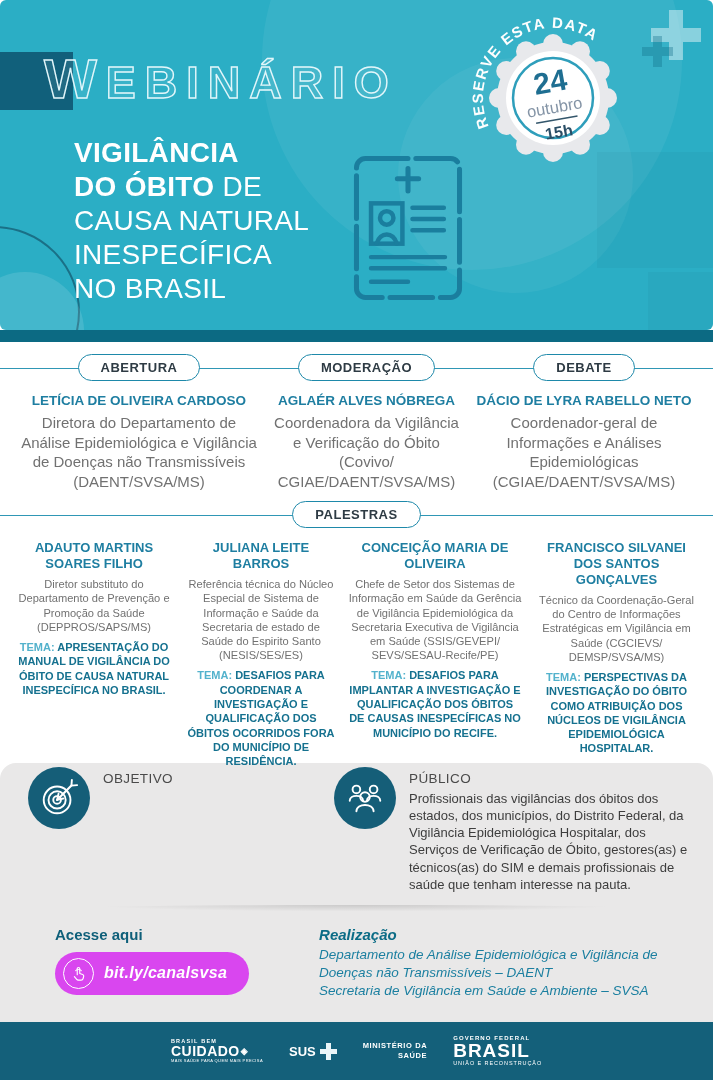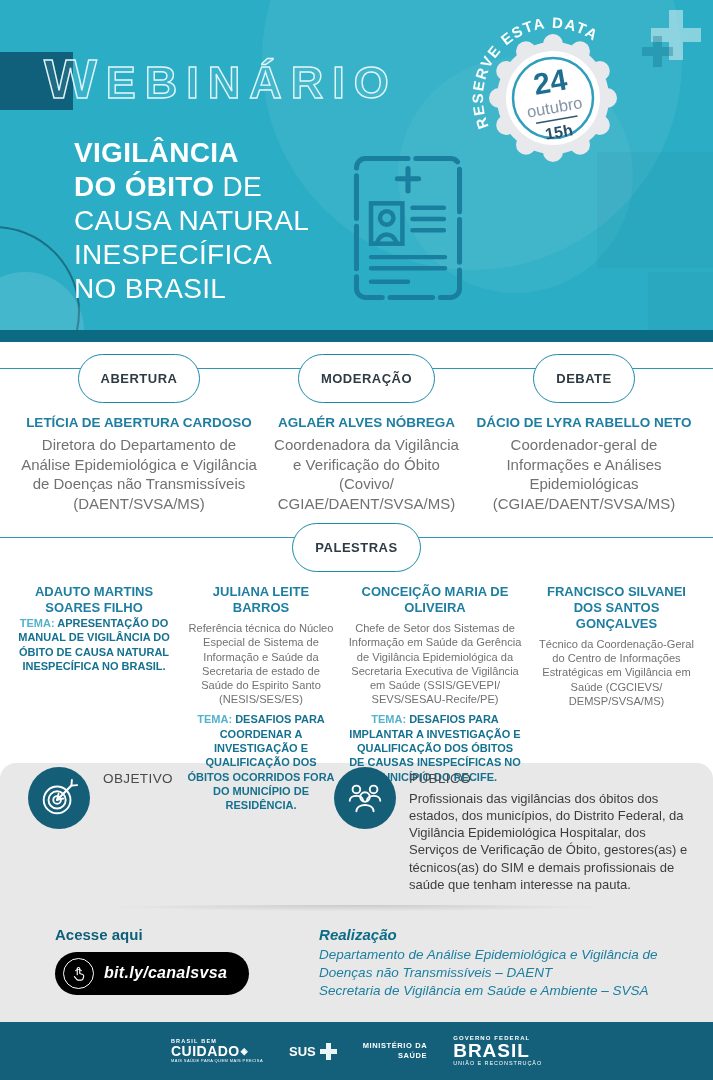--- a/index.html
+++ b/index.html
@@ -2,21 +2,21 @@
 <html><head>
 <meta charset="utf-8">
 <style>
   * { box-sizing: border-box; }
   html,body { margin:0; padding:0; }
   body {
     width:713px; height:1080px; position:relative; overflow:hidden;
     background:#ffffff; font-family:"Liberation Sans", sans-serif;
   }
   
-  .header { position:relative; width:713px; height:330px; background:#2BAEC5; overflow:hidden; }
+  .header { position:relative; width:713px; height:330px; background:#2BAEC5; overflow:hidden;border-radius:6px; }
   .decor-circle1 { position:absolute; left:262px; top:-150px; width:420px; height:420px; border-radius:50%; background:rgba(255,255,255,0.06); }
   .decor-circle2 { position:absolute; left:398px; top:58px; width:235px; height:235px; border-radius:50%; background:rgba(255,255,255,0.05); }
   .decor-sq1 { position:absolute; left:597px; top:152px; width:116px; height:116px; background:rgba(10,80,100,0.06); }
   .decor-sq2 { position:absolute; left:648px; top:272px; width:65px; height:58px; background:rgba(10,80,100,0.06); }
   .left-arc { position:absolute; left:-92px; top:226px; width:172px; height:172px; border-radius:50%; border:2px solid rgba(13,62,84,0.55); background:transparent; }
   .left-halfcircle { position:absolute; left:-34px; top:272px; width:118px; height:118px; border-radius:50%; background:rgba(255,255,255,0.12); }
   .dark-rect { position:absolute; left:0; top:52px; width:73px; height:58px; background:#11607B; }
   .corner-cross { position:absolute; right:8px; top:6px; }
   .kicker {
     position:absolute; left:44px; top:46px; font-size:45px; font-weight:700;
@@ -29,21 +29,21 @@
   .cert-icon { position:absolute; left:352px; top:154px; }
   .badge { position:absolute; left:458px; top:0px; }
   
   .divider { height:12px; background:#0C6A83; }
   
   .white { height:421px; background:#ffffff; padding-top:12px; }
   .prow { position:relative; }
   .prow::before { content:""; position:absolute; left:0; right:0; top:14px; border-top:1.4px solid #2F97B5; }
   .sessions { display:grid; grid-template-columns:250px 205px 230px; padding:0 14px; position:relative; }
   .scol { text-align:center; padding:0 6px; position:relative; }
-  .pill { display:inline-block; position:relative; background:#fff; border:1.6px solid #1E89AA; border-radius:999px; padding:16px 22px; font-size:13px; font-weight:700; color:#2E3B44; letter-spacing:0.5px; }
+  .pill { display:inline-block; position:relative; background:#fff; border:1.6px solid #1E89AA; border-radius:999px; padding:5px 22px; font-size:13px; font-weight:700; color:#2E3B44; letter-spacing:0.5px; }
   .name { margin-top:12px; font-size:13.5px; font-weight:700; color:#1E7EA1; line-height:1.22; }
   .role { margin-top:4px; font-size:15px; color:#717171; line-height:1.3; overflow-wrap:break-word; }
   .palestras-head { text-align:center; margin-top:10px; position:relative; }
   .speakers { display:grid; grid-template-columns:172px 162px 186px 177px; padding:12px 8px 0; }
   .sp { text-align:center; padding:0 6px; }
   .sp-name { font-size:13px; font-weight:700; color:#1E7EA1; line-height:1.22; }
   .sp-role { margin:5px 0 6px; font-size:11.1px; color:#717171; line-height:1.28; overflow-wrap:break-word; }
   .sp-tema { font-size:11px; font-weight:700; color:#15718F; line-height:1.3; }
   .tema-label { color:#53B2CC; }
   
@@ -53,21 +53,21 @@
   .ib-obj { width:306px; flex:none; }
   .icon-circle { width:62px; height:62px; border-radius:50%; background:#155E78; flex:none; display:flex; align-items:center; justify-content:center; }
   .info-text { margin-left:13px; padding-top:4px; }
   .info-title { font-size:13.5px; color:#4A4A4A; letter-spacing:0.4px; margin-bottom:4px; }
   .info-body { font-size:13px; color:#3D3D3D; line-height:1.32; }
   .ib-obj .info-body { width:195px; }
   .ib-pub .info-body { width:282px; }
   .soft-shadow { height:9px; margin:12px 22px 0; border-radius:50%; background:radial-gradient(ellipse 55% 100% at 50% 0, rgba(0,0,0,0.13), rgba(0,0,0,0) 72%); }
   .access-row { display:flex; align-items:flex-start; padding:12px 0 0 55px; }
   .access-label { font-weight:700; font-size:15px; color:#0E5F79; }
-  .access-btn { margin-top:9px; display:inline-flex; align-items:center; gap:10px; background:#000000; border:none; border-radius:999px; padding:6px 22px 6px 8px; cursor:pointer;text-align:center; }
+  .access-btn { margin-top:9px; display:inline-flex; align-items:center; gap:10px; background:#d946ef; border:none; border-radius:999px; padding:6px 22px 6px 8px; cursor:pointer;text-align:center; }
   .btn-icon { width:31px; height:31px; border-radius:50%; border:1.6px solid #fff; display:flex; align-items:center; justify-content:center; flex:none; }
   .btn-text { font-style:italic; font-weight:700; font-size:16px; color:#fff; letter-spacing:0.3px; font-family:"Liberation Sans", sans-serif; }
   .realizacao { margin-left:70px; }
   .real-title { font-style:italic; font-weight:700; font-size:15px; color:#0C6C86; margin-bottom:3px; }
   .real-line { font-style:italic; font-size:13.5px; color:#1B7FA0; line-height:1.35; width:372px; }
   
   .footer { height:58px; background:#14607A; display:flex; align-items:center; justify-content:center; gap:26px; color:#fff; }
   .f-bbc { line-height:1.05; }
   .f-bbc-top { font-size:5.5px; font-weight:700; letter-spacing:1.2px; }
   .f-bbc-main { font-size:14px; font-weight:700; letter-spacing:0.5px; display:flex; align-items:center; gap:1px; }
@@ -158,21 +158,21 @@
   </div>
 </div>
 
 <div class="divider"></div>
 
 <div class="white">
 
   <div class="sessions prow">
     <div class="scol">
       <span class="pill">ABERTURA</span>
-      <div class="name">LETÍCIA DE ABERTURA CARDOSO</div>
+      <div class="name">LETÍCIA DE OLIVEIRA CARDOSO</div>
       <div class="role">Diretora do Departamento de Análise Epidemiológica e Vigilância de Doenças não Transmissíveis (DAENT/SVSA/MS)</div>
     </div>
     <div class="scol">
       <span class="pill">MODERAÇÃO</span>
       <div class="name">AGLAÉR ALVES NÓBREGA</div>
       <div class="role">Coordenadora da Vigilância e Verificação do Óbito (Covivo/ CGIAE/DAENT/SVSA/MS)</div>
     </div>
     <div class="scol">
       <span class="pill">DEBATE</span>
       <div class="name">DÁCIO DE LYRA RABELLO NETO</div>
@@ -180,35 +180,37 @@
     </div>
   </div>
 
   <div class="palestras-head prow">
     <span class="pill">PALESTRAS</span>
   </div>
 
   <div class="speakers">
     <div class="sp">
       <div class="sp-name">ADAUTO MARTINS SOARES FILHO</div>
+      <div class="sp-role">Diretor substituto do Departamento de Prevenção e Promoção da Saúde (DEPPROS/SAPS/MS)</div>
       <div class="sp-tema"><span class="tema-label">TEMA:</span> <span>APRESENTAÇÃO DO MANUAL DE VIGILÂNCIA DO ÓBITO DE CAUSA NATURAL INESPECÍFICA NO BRASIL.</span></div>
     </div>
     <div class="sp">
       <div class="sp-name">JULIANA LEITE BARROS</div>
       <div class="sp-role">Referência técnica do Núcleo Especial de Sistema de Informação e Saúde da Secretaria de estado de Saúde do Espirito Santo (NESIS/SES/ES)</div>
       <div class="sp-tema"><span class="tema-label">TEMA:</span> <span>DESAFIOS PARA COORDENAR A INVESTIGAÇÃO E QUALIFICAÇÃO DOS ÓBITOS OCORRIDOS FORA DO MUNICÍPIO DE RESIDÊNCIA.</span></div>
     </div>
     <div class="sp">
       <div class="sp-name">CONCEIÇÃO MARIA DE OLIVEIRA</div>
       <div class="sp-role">Chefe de Setor dos Sistemas de Informação em Saúde da Gerência de Vigilância Epidemiológica da Secretaria Executiva de Vigilância em Saúde (SSIS/GEVEPI/ SEVS/SESAU-Recife/PE)</div>
       <div class="sp-tema"><span class="tema-label">TEMA:</span> <span>DESAFIOS PARA IMPLANTAR A INVESTIGAÇÃO E QUALIFICAÇÃO DOS ÓBITOS DE CAUSAS INESPECÍFICAS NO MUNICÍPIO DO RECIFE.</span></div>
     </div>
     <div class="sp">
       <div class="sp-name">FRANCISCO SILVANEI DOS SANTOS GONÇALVES</div>
       <div class="sp-role">Técnico da Coordenação-Geral do Centro de Informações Estratégicas em Vigilância em Saúde (CGCIEVS/ DEMSP/SVSA/MS)</div>
+      <div class="sp-tema"><span class="tema-label">TEMA:</span> <span>PERSPECTIVAS DA INVESTIGAÇÃO DO ÓBITO COMO ATRIBUIÇÃO DOS NÚCLEOS DE VIGILÂNCIA EPIDEMIOLÓGICA HOSPITALAR.</span></div>
     </div>
   </div>
 </div>
 
 <div class="bottom">
   <div class="info-row">
     <div class="info-block ib-obj">
       <div class="icon-circle">
         <svg width="42" height="42" viewBox="0 0 44 44" fill="none" stroke="#ffffff" stroke-width="2" stroke-linecap="round">
           <circle cx="20" cy="24" r="14"></circle>

